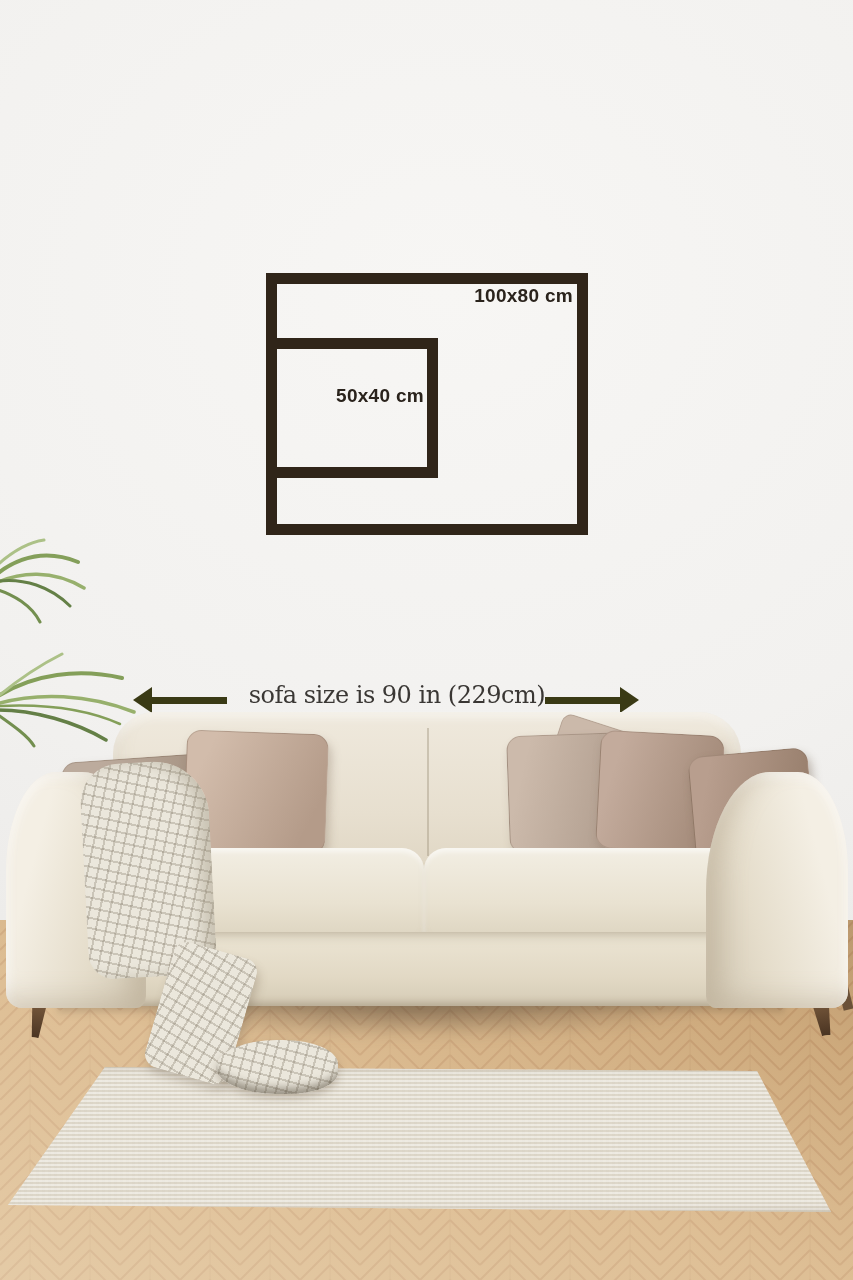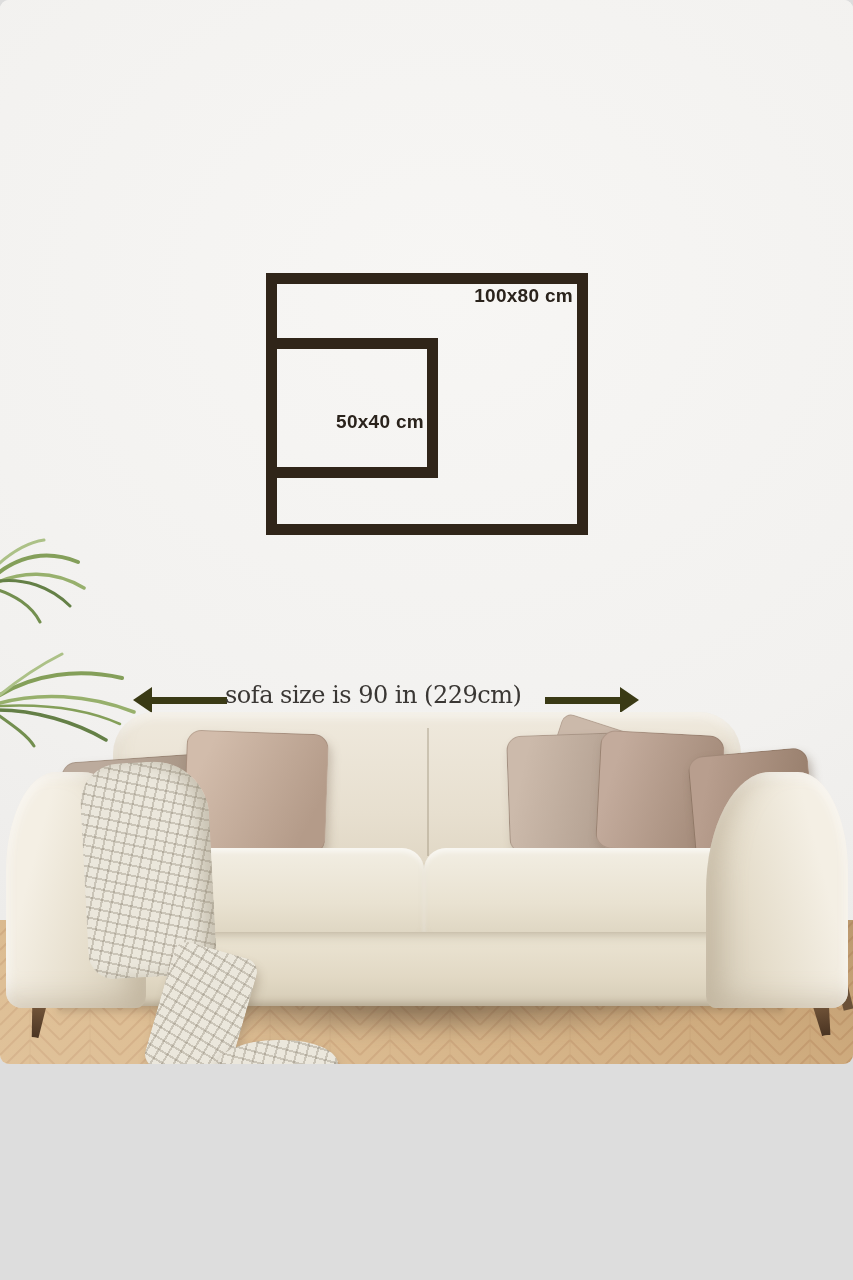--- a/index.html
+++ b/index.html
@@ -1,44 +1,43 @@
 <!DOCTYPE html>
 <html><head>
 <meta charset="utf-8">
 <style>
   html,body{margin:0;padding:0;background:#ddd;}
   .stage{
-    position:relative;width:853px;height:1064px;overflow:hidden;
+    position:relative;width:853px;height:1280px;overflow:hidden;
     font-family:"Liberation Sans",sans-serif;
     background:#f3f2f0;
-    border-radius:9px;
   }
   .abs{position:absolute;}
   
   .wall{
     left:0;top:0;width:853px;height:960px;
     background:radial-gradient(130% 95% at 52% 30%, #f7f6f4 0%, #f2f1ef 55%, #e9e8e6 100%);
   }
   
   .plant{left:-10px;top:536px;width:190px;height:215px;filter:blur(.5px);opacity:.95;}
   
   .frame{box-sizing:border-box;border:11px solid #302519;}
   .frame-outer{left:266px;top:273px;width:322px;height:262px;}
   .frame-middle{left:266px;top:310px;width:246px;height:190px;}
   .frame-inner{left:266px;top:338px;width:172px;height:140px;}
   .frame-label{
     position:absolute;font-weight:bold;font-size:19px;letter-spacing:.3px;
     color:#2a231c;white-space:nowrap;
   }
   .frame-outer .frame-label{right:4px;top:1px;}
   .frame-middle .frame-label{right:3px;top:-3px;}
-  .frame-inner .frame-label{right:3px;top:36px;margin-top:26px;}
+  .frame-inner .frame-label{right:3px;top:36px;}
   
   .measure-text{
-    left:225px;top:681px;width:320px;text-align:left;white-space:nowrap;
+    left:225px;top:681px;width:320px;text-align:right;white-space:nowrap;
     font-family:"DejaVu Serif",serif;font-size:24px;letter-spacing:-0.5px;color:#3a3734;
   }
   .arrow{width:94px;height:26px;}
   .arrow .shaft{position:absolute;top:10px;height:7px;background:#3a3a15;}
   .arrow .head{position:absolute;width:0;height:0;border-top:13px solid transparent;border-bottom:13px solid transparent;}
   .arrow-left{left:133px;top:687px;}
   .arrow-left .shaft{left:15px;width:79px;}
   .arrow-left .head{left:0;top:0;border-right:19px solid #3a3a15;}
   .arrow-right{left:545px;top:687px;}
   .arrow-right .shaft{left:0;width:79px;}

